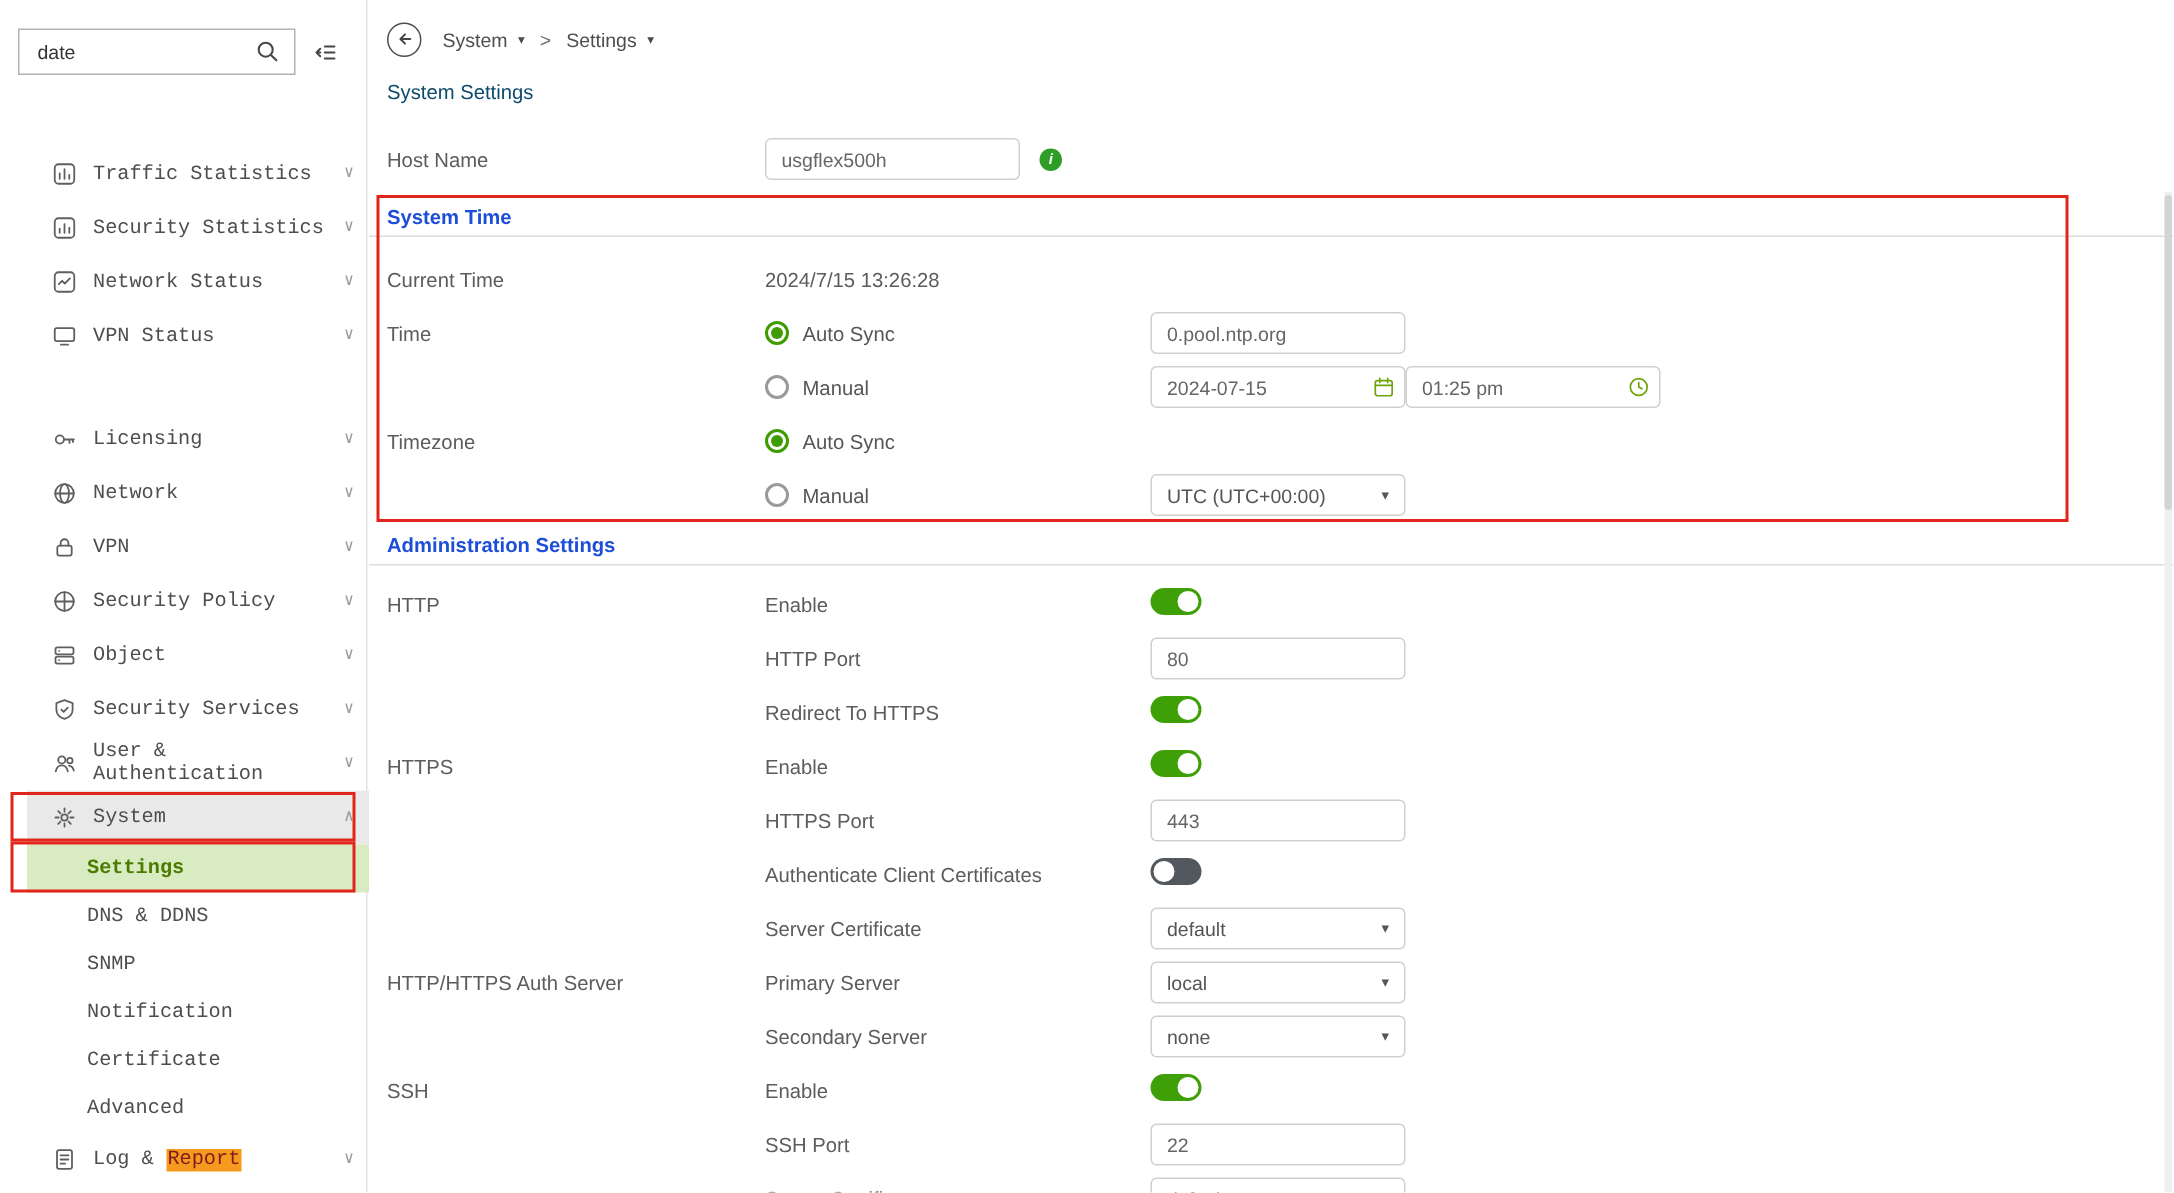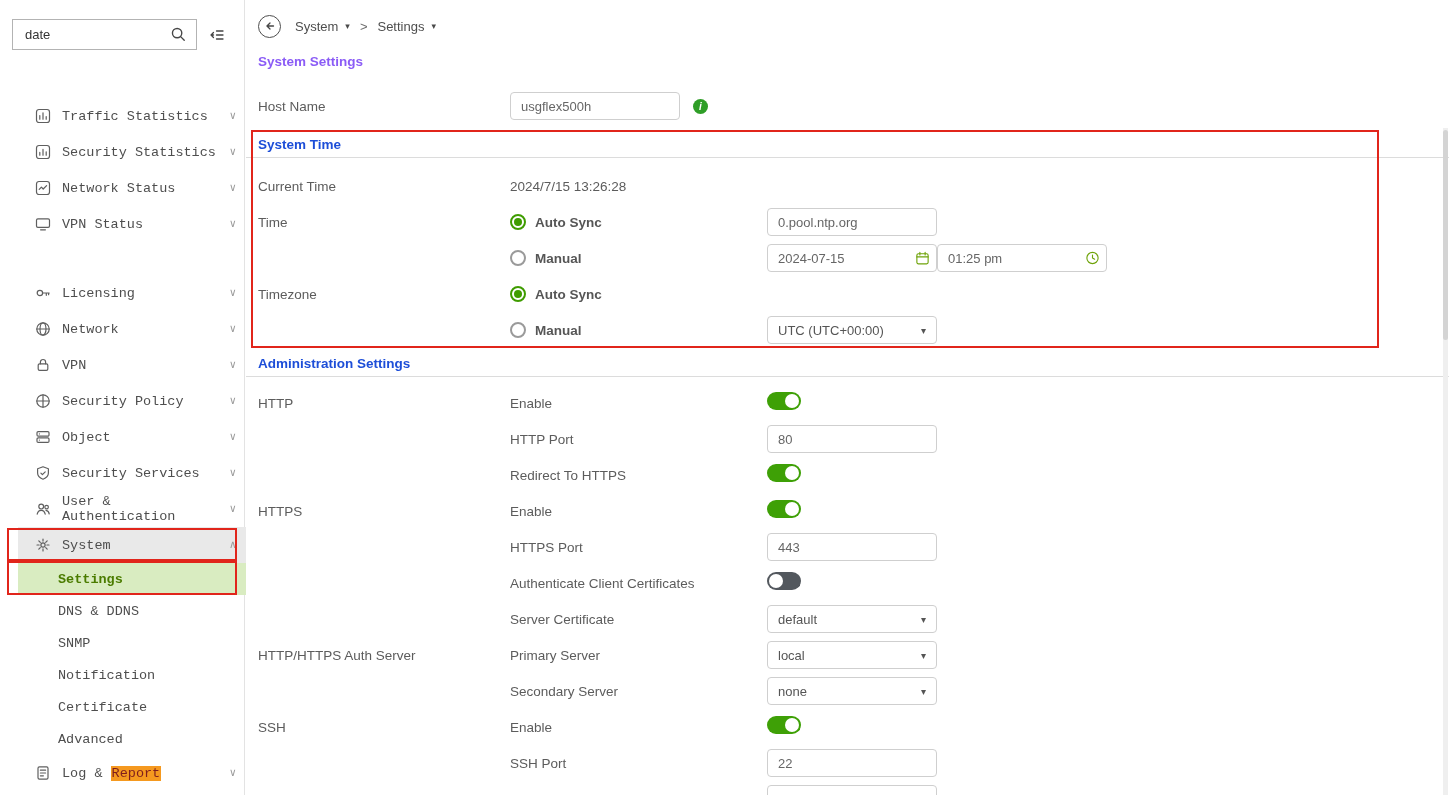--- a/index.html
+++ b/index.html
@@ -29,21 +29,21 @@
   .sub-item.active { background:#d9ecc1; margin:0 8px; padding-left:40px; font-weight:bold; color:#4b7c00; }
   .hl { background:#f5991f; color:#7f1d1d; padding:0 1px; }
 
   
   .content { position:absolute; left:246px; top:0; width:1203px; z-index:1; }
   .breadcrumb { margin:12px 0 0 12px; height:28px; display:flex; align-items:center; font-size:13px; color:#4e4e4e; }
   .back-btn { width:23px; height:23px; border:1.5px solid #4e4e4e; border-radius:50%; background:#fff; display:flex; align-items:center; justify-content:center; margin-right:14px; cursor:pointer; flex:none; }
   .crumb { display:flex; align-items:center; cursor:pointer; }
   .crumb-caret { font-size:9px; color:#4a4a4a; margin-left:7px; }
   .crumb-sep { margin:0 10px; color:#6d6d6d; }
-  .page-title { margin:14px 0 0 12px; height:18px; font-size:13.5px; font-weight:bold; color:#8b5cf6; }
+  .page-title { margin:14px 0 0 12px; height:18px; font-size:13.5px; font-weight:normal; color:#0c4a6e; }
 
   .frow { display:grid; grid-template-columns:252px 257px 1fr; align-items:center; height:36px; padding-left:12px; }
   .frow.host { margin-top:16px; }
   .glabel, .flabel { font-size:13.5px; color:#5c5c5c; }
   .sec-header { height:26px; line-height:26px; padding-left:12px; font-size:13.5px; font-weight:bold; color:#1d4ed8; border-bottom:1px solid #dcdcdc; }
   .sec-header.systime { margin-top:8px; }
   .sec-header.admin { margin-top:2px; height:27px; line-height:27px; }
   .first-row { margin-top:10px; }
   .first-row-admin { margin-top:8px; }
 
@@ -52,21 +52,21 @@
   .info-dot { width:15px; height:15px; border-radius:50%; background:#2f9e27; color:#fff; font-size:10px; font-weight:bold; font-style:italic; display:flex; align-items:center; justify-content:center; margin-left:13px; flex:none; }
   .iconput { position:relative; width:170px; flex:none; }
   .iconput .tinput { padding-right:28px; width:170px; }
   .iconput .inicon { position:absolute; right:7px; top:50%; transform:translateY(-50%); display:flex; }
   .dtpair { display:flex; align-items:center; }
 
   .selectbox { width:170px; height:28px; border:1px solid #cfcfcf; border-radius:4px; background:#fff; display:flex; align-items:center; justify-content:space-between; padding:0 10px; font-size:13px; color:#555; cursor:pointer; }
   .sel-caret { font-size:10px; color:#555; }
   .sel-caret::after { content:"\25BE"; }
 
-  .radio-wrap { display:flex; align-items:center; gap:9px; font-size:13.5px; color:#565656; cursor:pointer;font-weight:bold; }
+  .radio-wrap { display:flex; align-items:center; gap:9px; font-size:13.5px; color:#565656; cursor:pointer; }
   .radio { width:16px; height:16px; border-radius:50%; border:2px solid #9a9a9a; background:#fff; position:relative; flex:none; }
   .radio.checked { border-color:#3f9c00; }
   .radio.checked::after { content:""; position:absolute; inset:2px; border-radius:50%; background:#3f9c00; }
 
   .toggle { width:34px; height:18px; border-radius:9px; position:relative; cursor:pointer; }
   .toggle.on { background:#3ea006; }
   .toggle.off { background:#53585e; }
   .toggle i { position:absolute; top:2px; width:14px; height:14px; border-radius:50%; background:#fff; }
   .toggle.on i { right:2px; }
   .toggle.off i { left:2px; }

